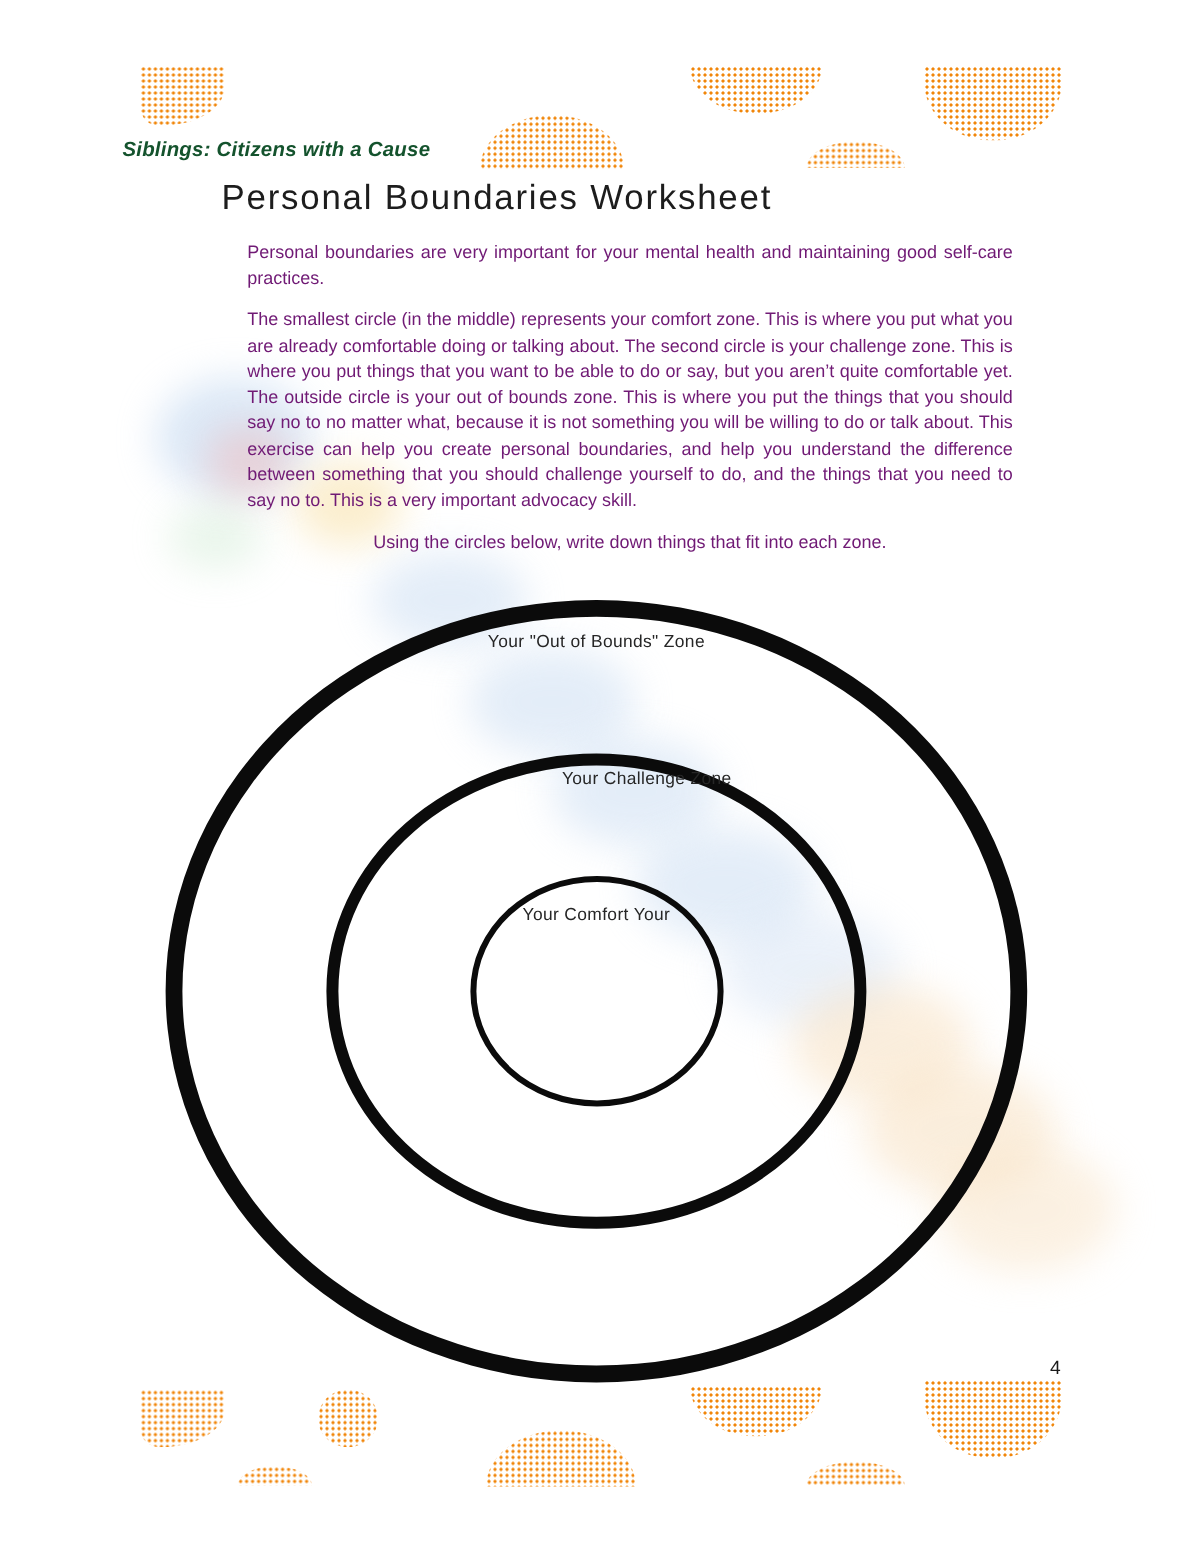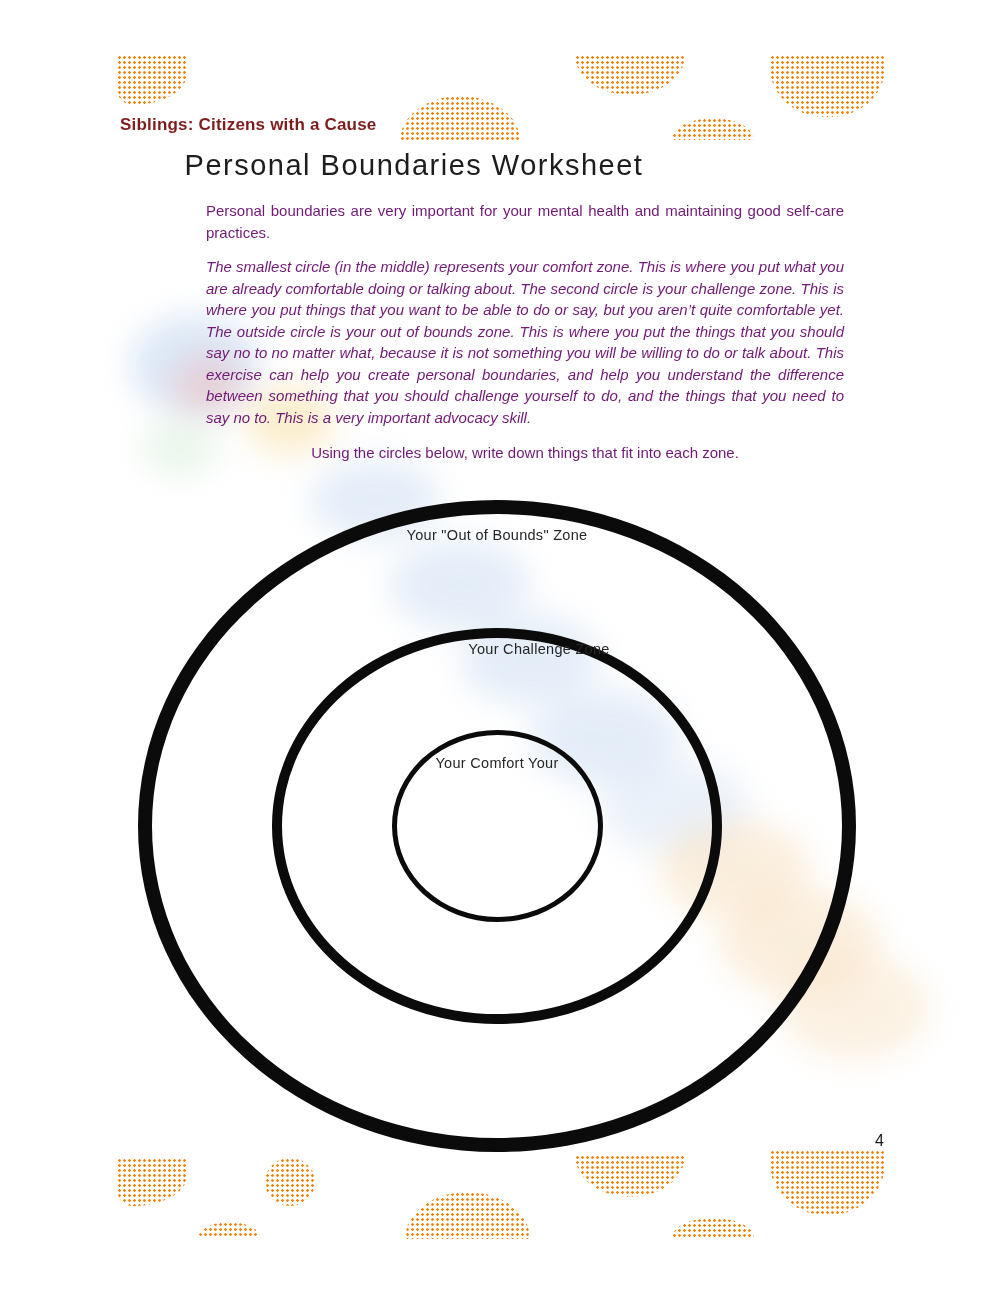--- a/index.html
+++ b/index.html
@@ -43,34 +43,34 @@
   .wm6  { left:390px; top:540px; width:140px; height:90px;  background:#c3d8f0; opacity:.45; }
   .wm7  { left:460px; top:615px; width:140px; height:90px;  background:#c3d8f0; opacity:.45; }
   .wm8  { left:530px; top:690px; width:150px; height:95px;  background:#c3d8f0; opacity:.45; }
   .wm9  { left:600px; top:760px; width:150px; height:95px;  background:#cdddf2; opacity:.40; }
   .wm10 { left:660px; top:820px; width:150px; height:100px; background:#f7debc; opacity:.50; }
   .wm11 { left:720px; top:890px; width:160px; height:105px; background:#f7debc; opacity:.50; }
   .wm12 { left:780px; top:955px; width:150px; height:105px; background:#f8e3c6; opacity:.50; }
 
   
   .brand {
-    position:absolute; left:120px; top:115px;
-    font-size:17px; font-weight:bold; 
-    color:#7f1d1d; letter-spacing:.2px;
+    position:absolute; left:102px; top:115px;
+    font-size:17px; font-weight:bold; font-style:italic;
+    color:#14532d; letter-spacing:.2px;
   }
   .title {
     position:absolute; left:0; top:149px; width:828px; text-align:center;
     font-size:29px; font-weight:400; letter-spacing:1.5px; color:#1d1d1d;
   }
   .bodytext {
     position:absolute; left:206px; width:638px;
     font-size:15px; line-height:21.5px; color:#701a75; text-align:justify;
   }
   #para1 { top:200px; }
-  #para2 { top:256px;font-style:italic; }
+  #para2 { top:256px; }
   #para3 { top:442px; text-align:center; }
 
   
   .circle {
     position:absolute; box-sizing:border-box; background:transparent;
     border-style:solid; border-color:#0b0b0b; border-radius:50%;
   }
   #circle-outer  { left:138px; top:500px; width:718px; height:652px; border-width:14px; }
   #circle-middle { left:272px; top:628px; width:450px; height:396px; border-width:10px; }
   #circle-inner  { left:392px; top:730px; width:211px; height:192px; border-width:5px; }

